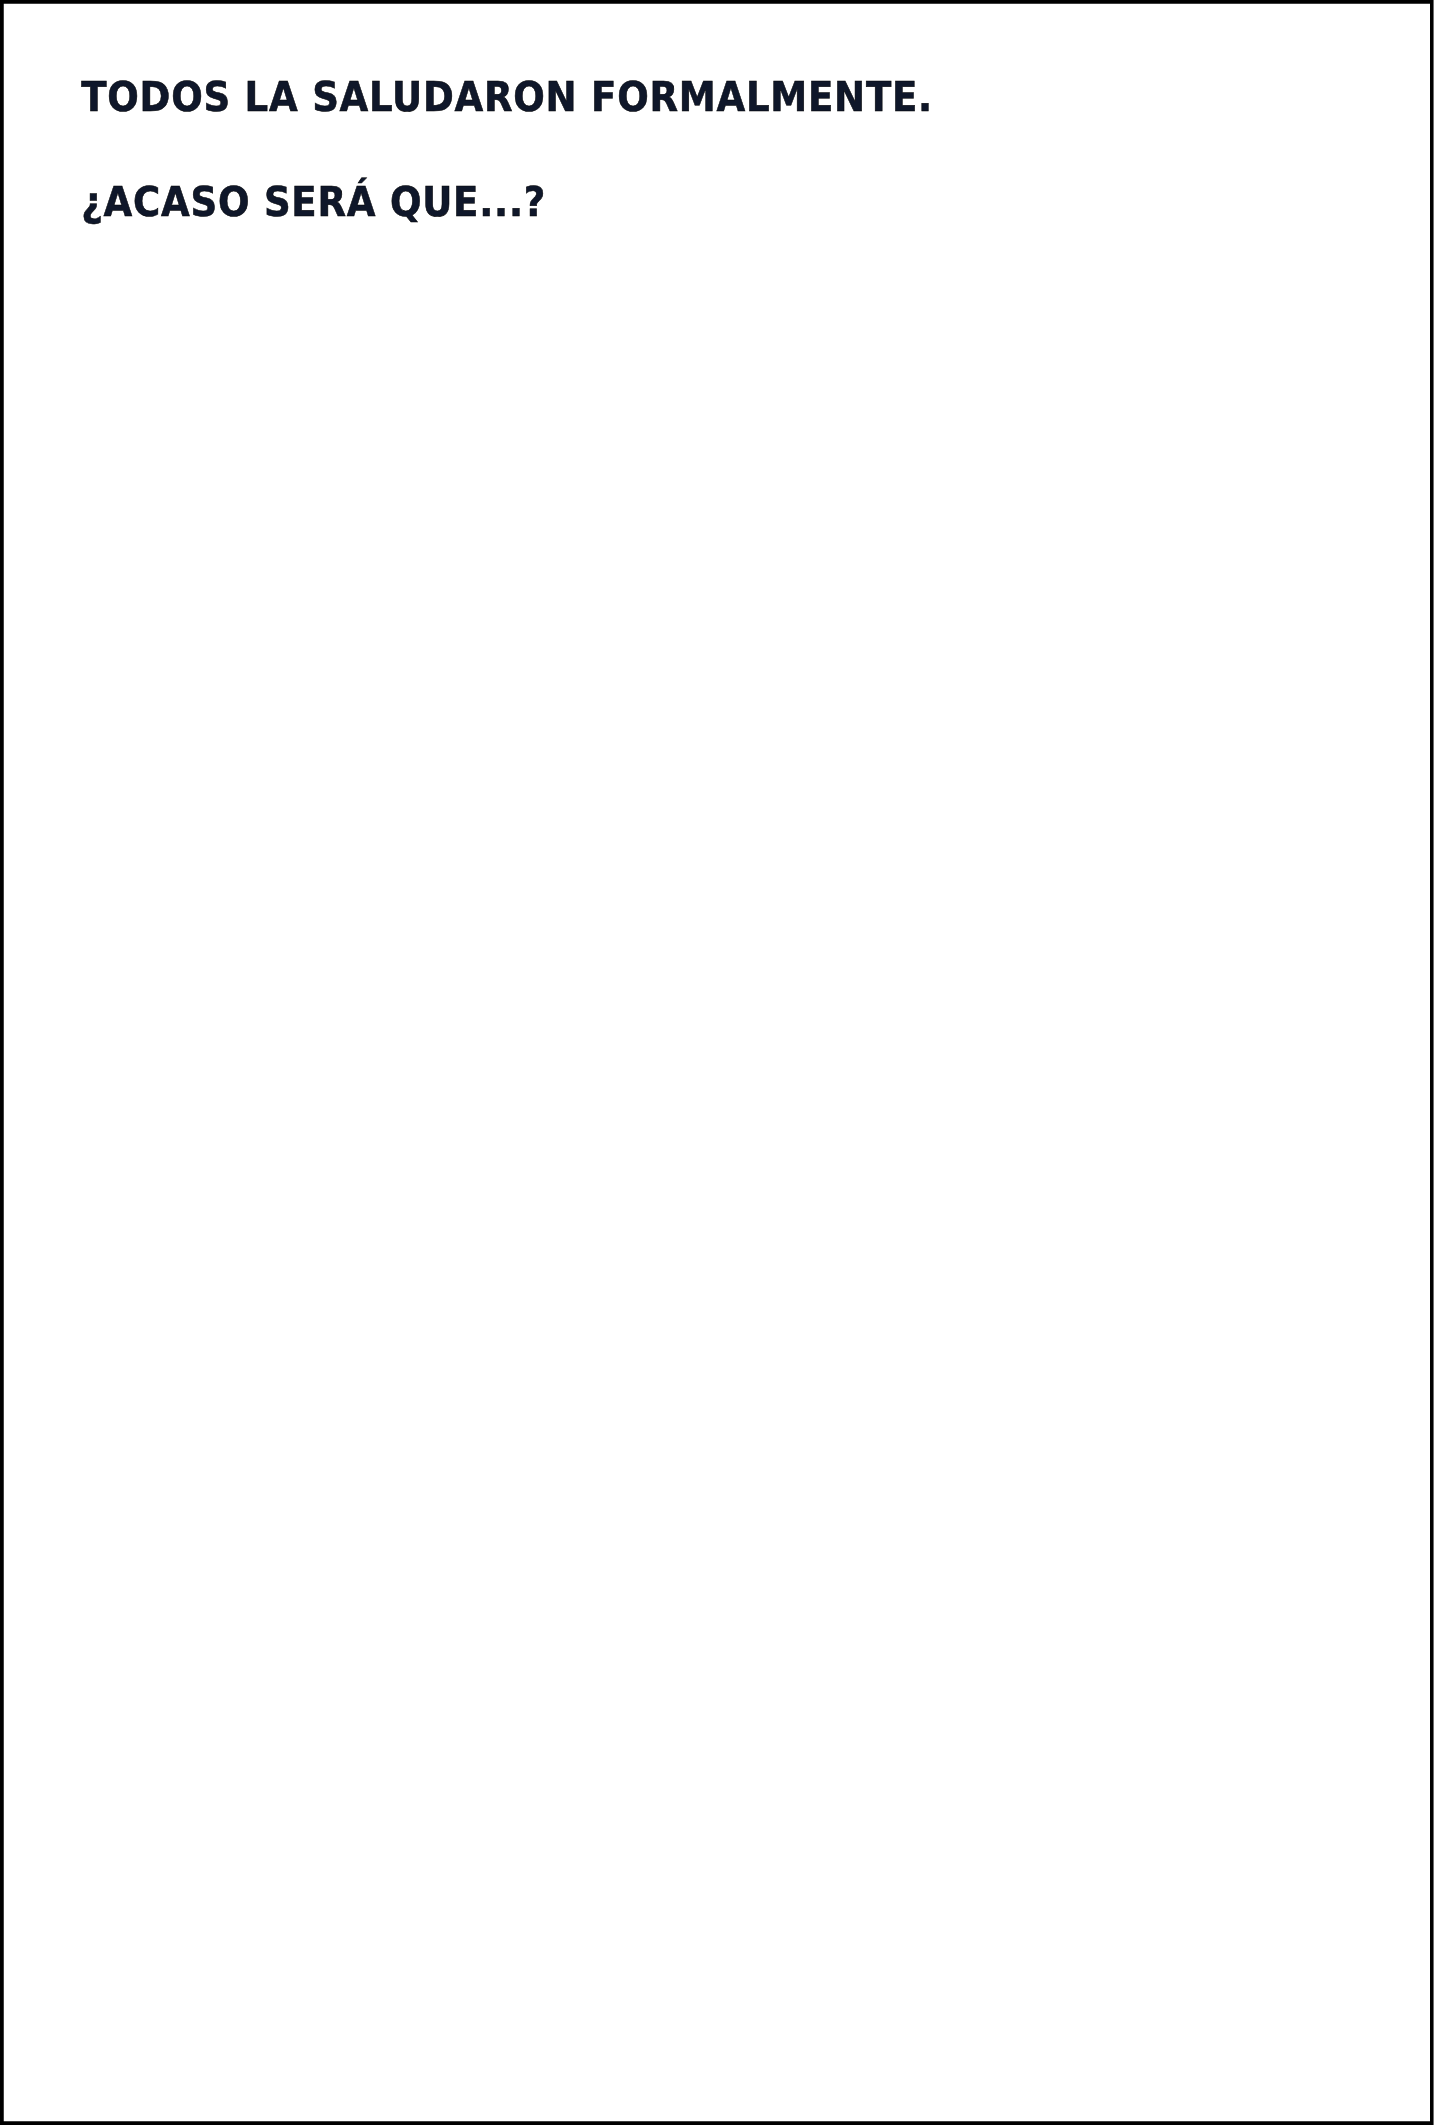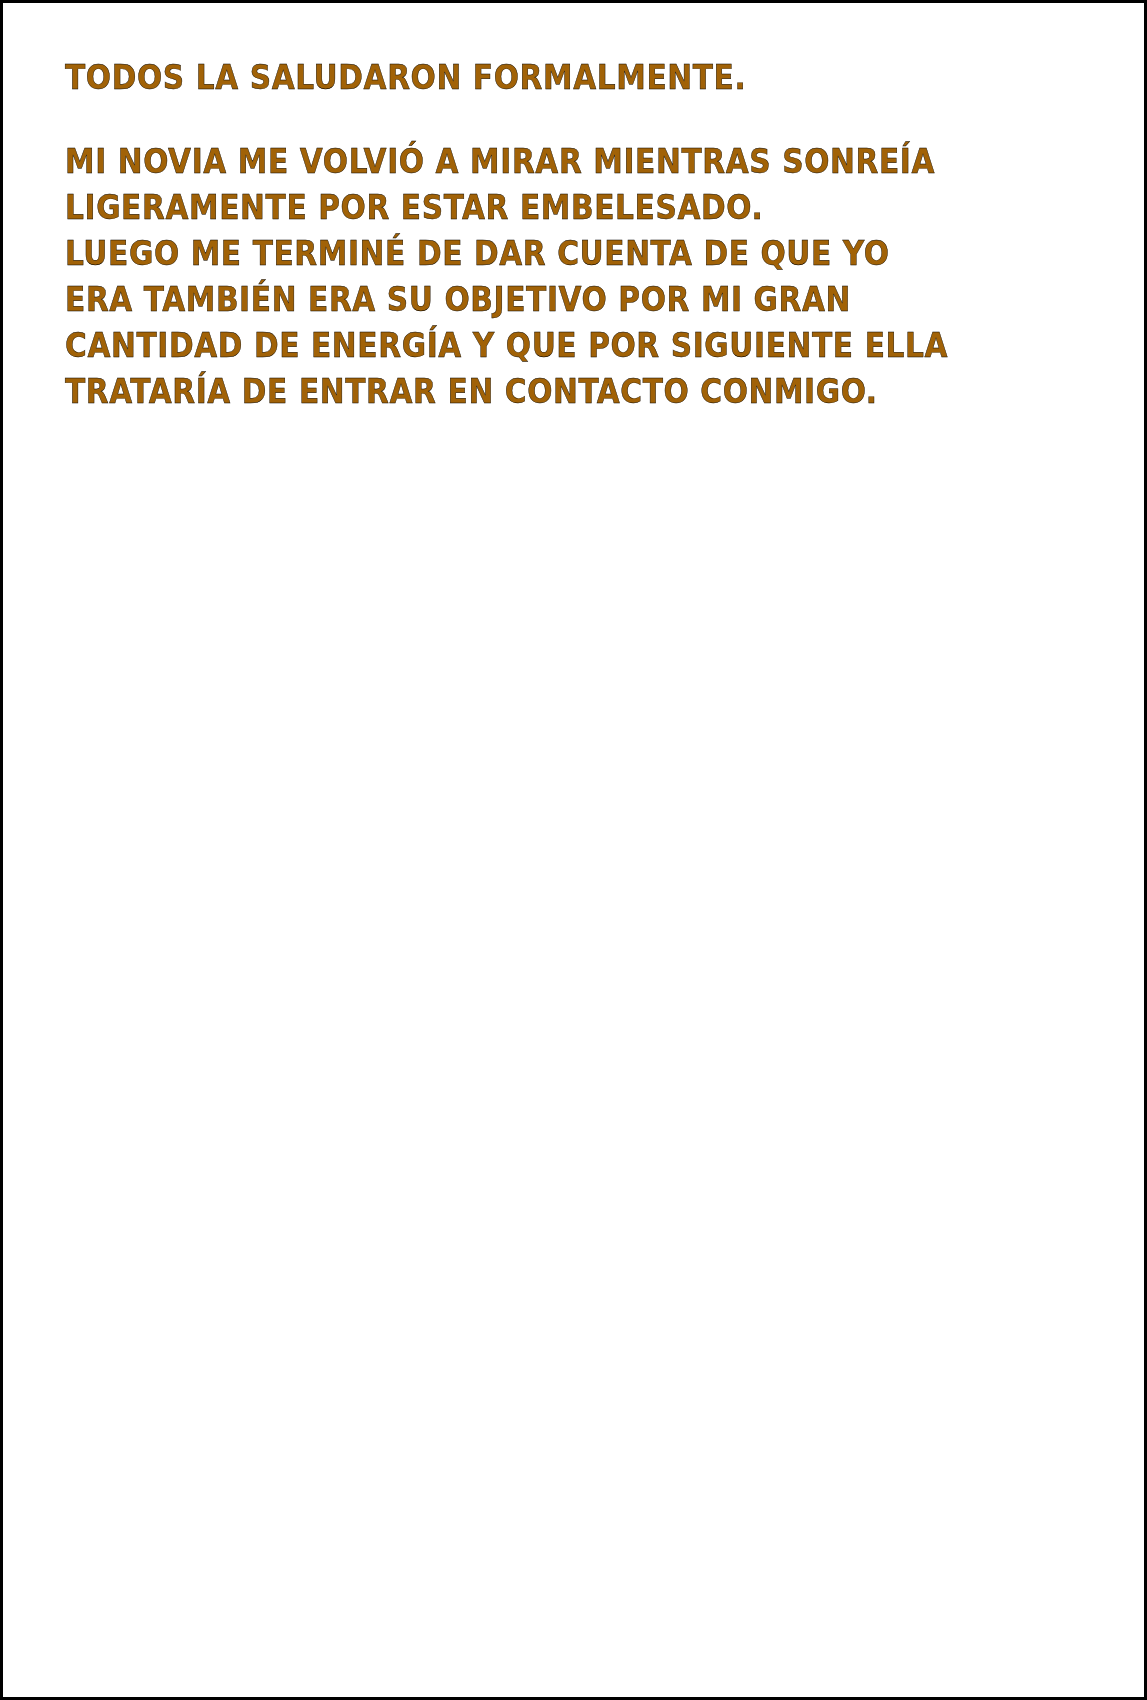--- a/index.html
+++ b/index.html
@@ -29,37 +29,32 @@
     left: 62px;
     top: 52px;
     width: 1000px;
   }
   .para {
     margin: 0 0 38px 0;
     font-family: "DejaVu Sans", sans-serif;
     font-size: 33px;
     line-height: 46px;
     letter-spacing: 0.6px;
-    color: #a16207;
+    color: #0f172a;
     font-weight: 700;
     text-transform: uppercase;
     font-stretch: condensed;
     white-space: pre-line;
     -webkit-text-stroke: 0.4px #000000;
   }
   .para:last-child {
     margin-bottom: 0;
   }
 </style>
 </head>
 <body>
 
 <div class="page">
   <div class="text-body">
     <p class="para">TODOS LA SALUDARON FORMALMENTE.</p>
-    <p class="para">MI NOVIA ME VOLVIÓ A MIRAR MIENTRAS SONREÍA
-LIGERAMENTE POR ESTAR EMBELESADO.
-LUEGO ME TERMINÉ DE DAR CUENTA DE QUE YO
-ERA TAMBIÉN ERA SU OBJETIVO POR MI GRAN
-CANTIDAD DE ENERGÍA Y QUE POR SIGUIENTE ELLA
-TRATARÍA DE ENTRAR EN CONTACTO CONMIGO.</p>
+    <p class="para">¿ACASO SERÁ QUE...?</p>
   </div>
 </div>
 
 </body></html>

